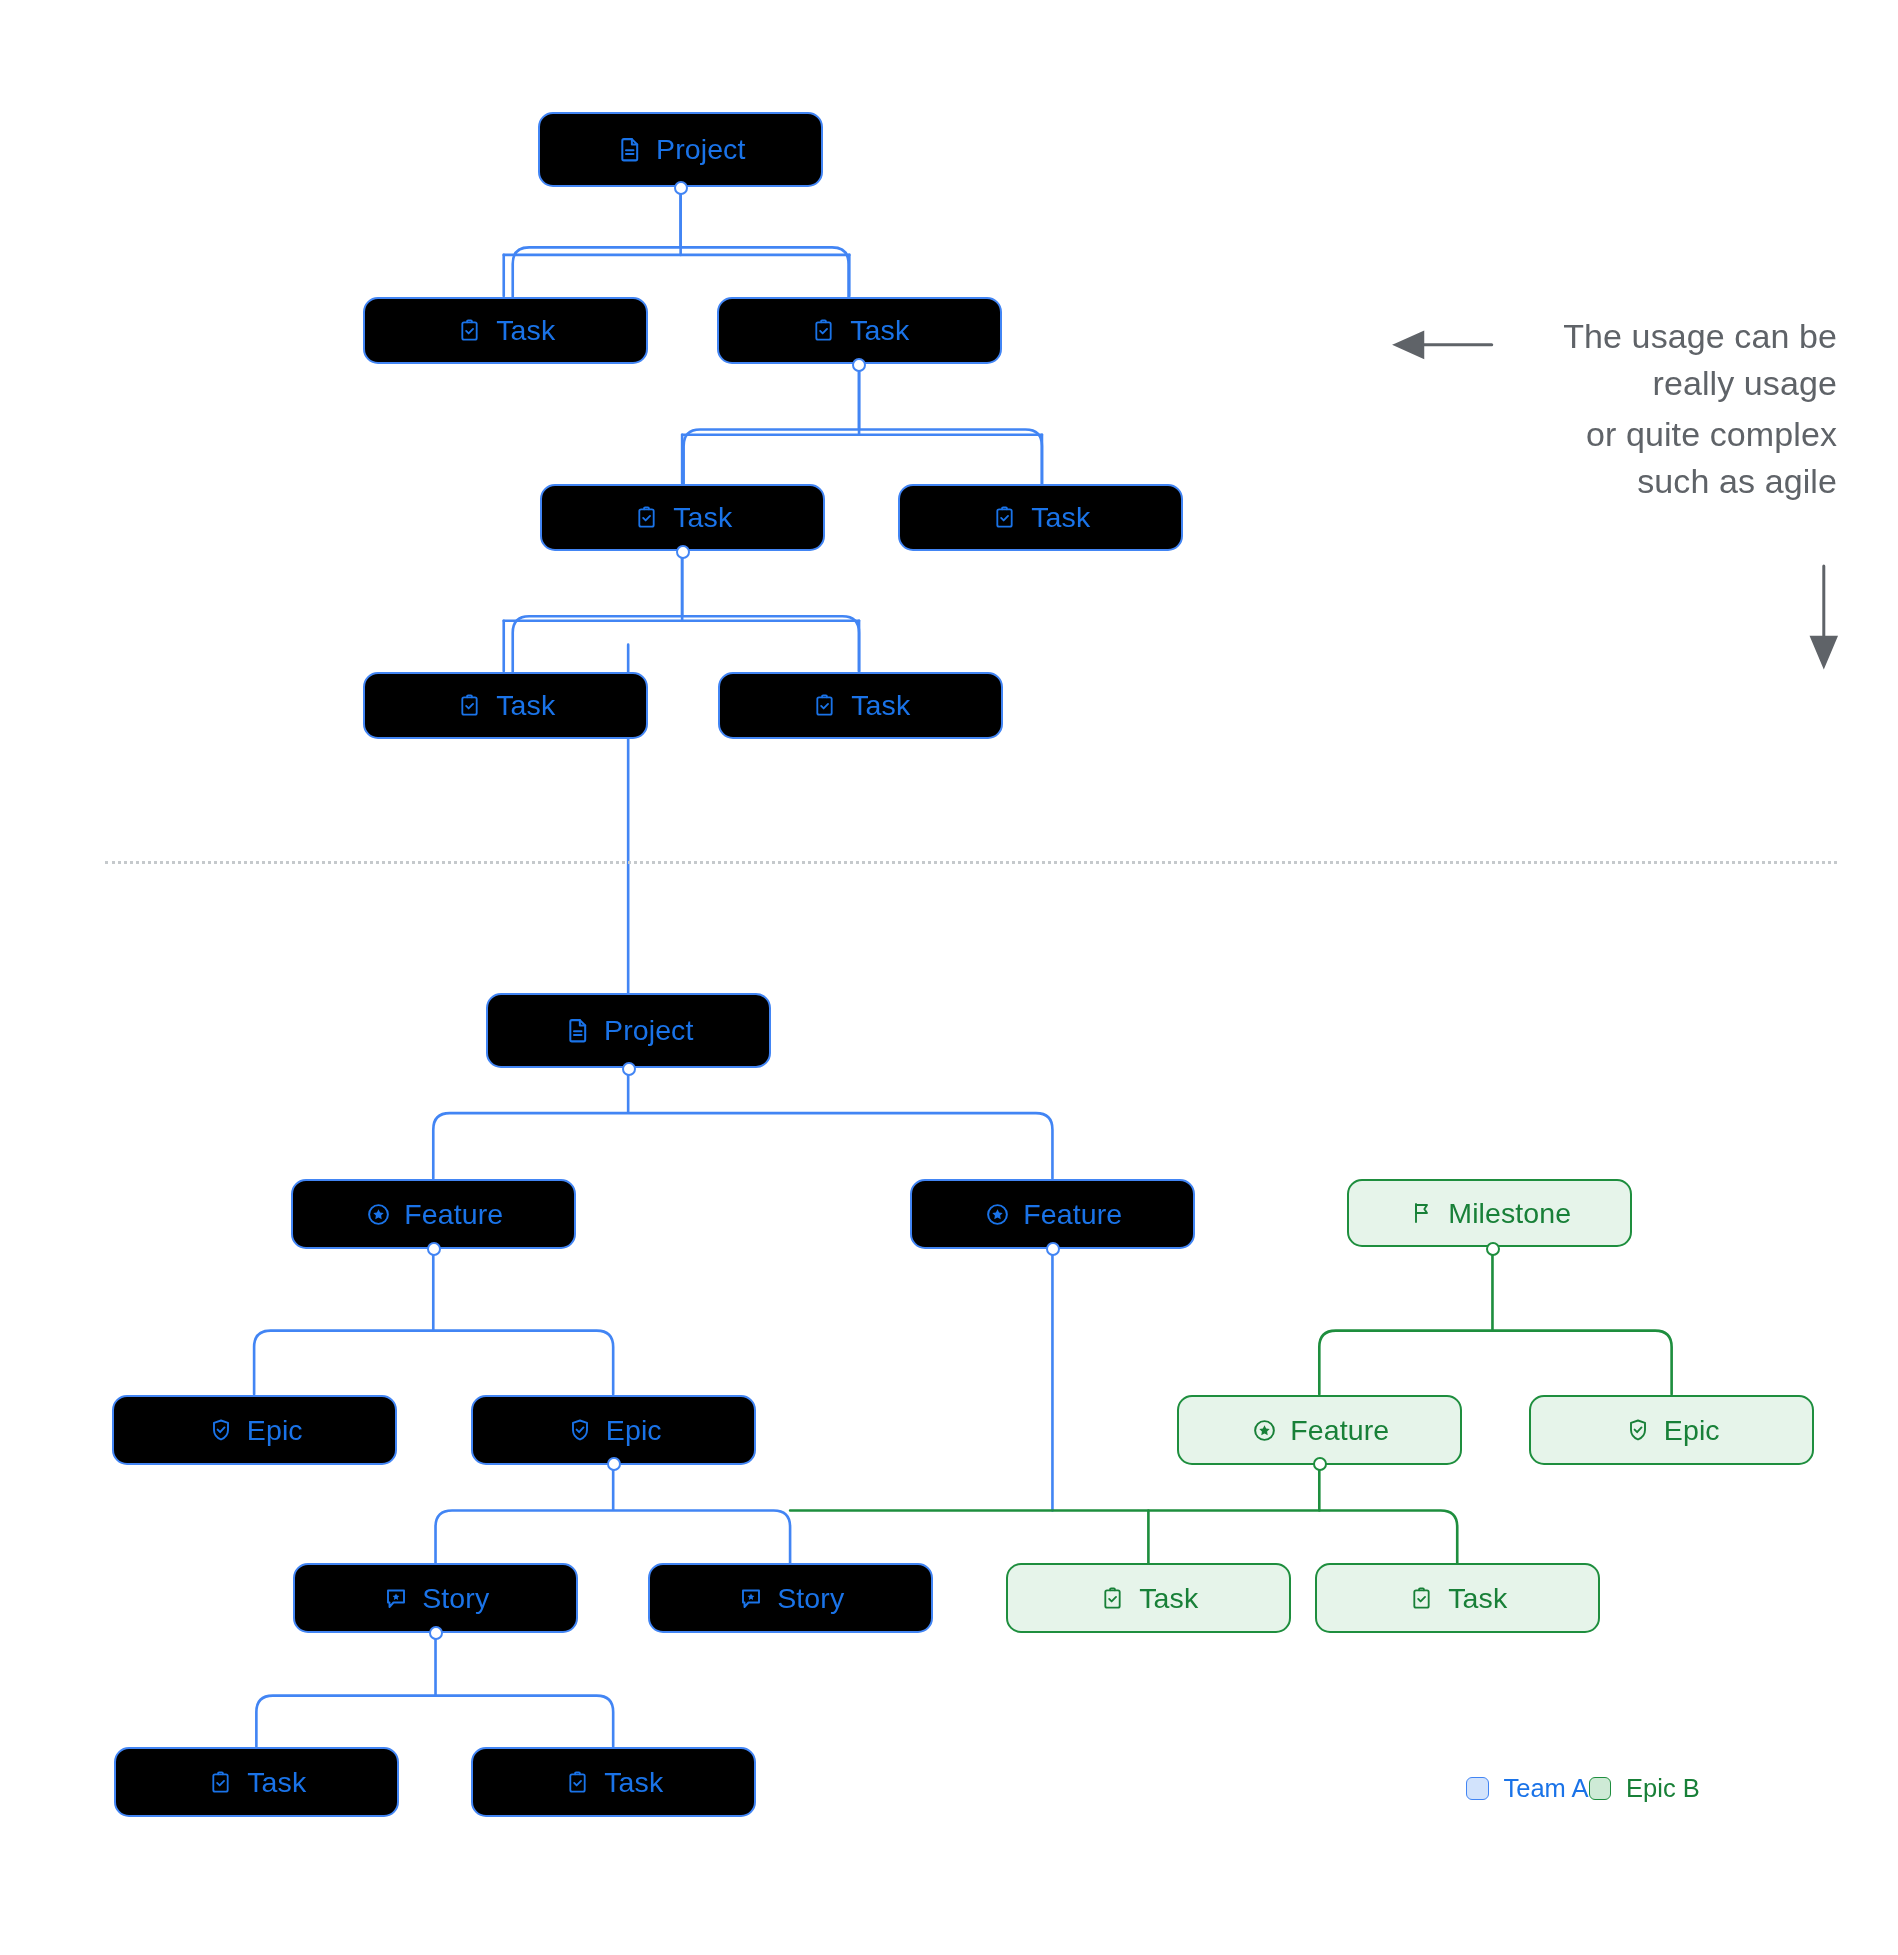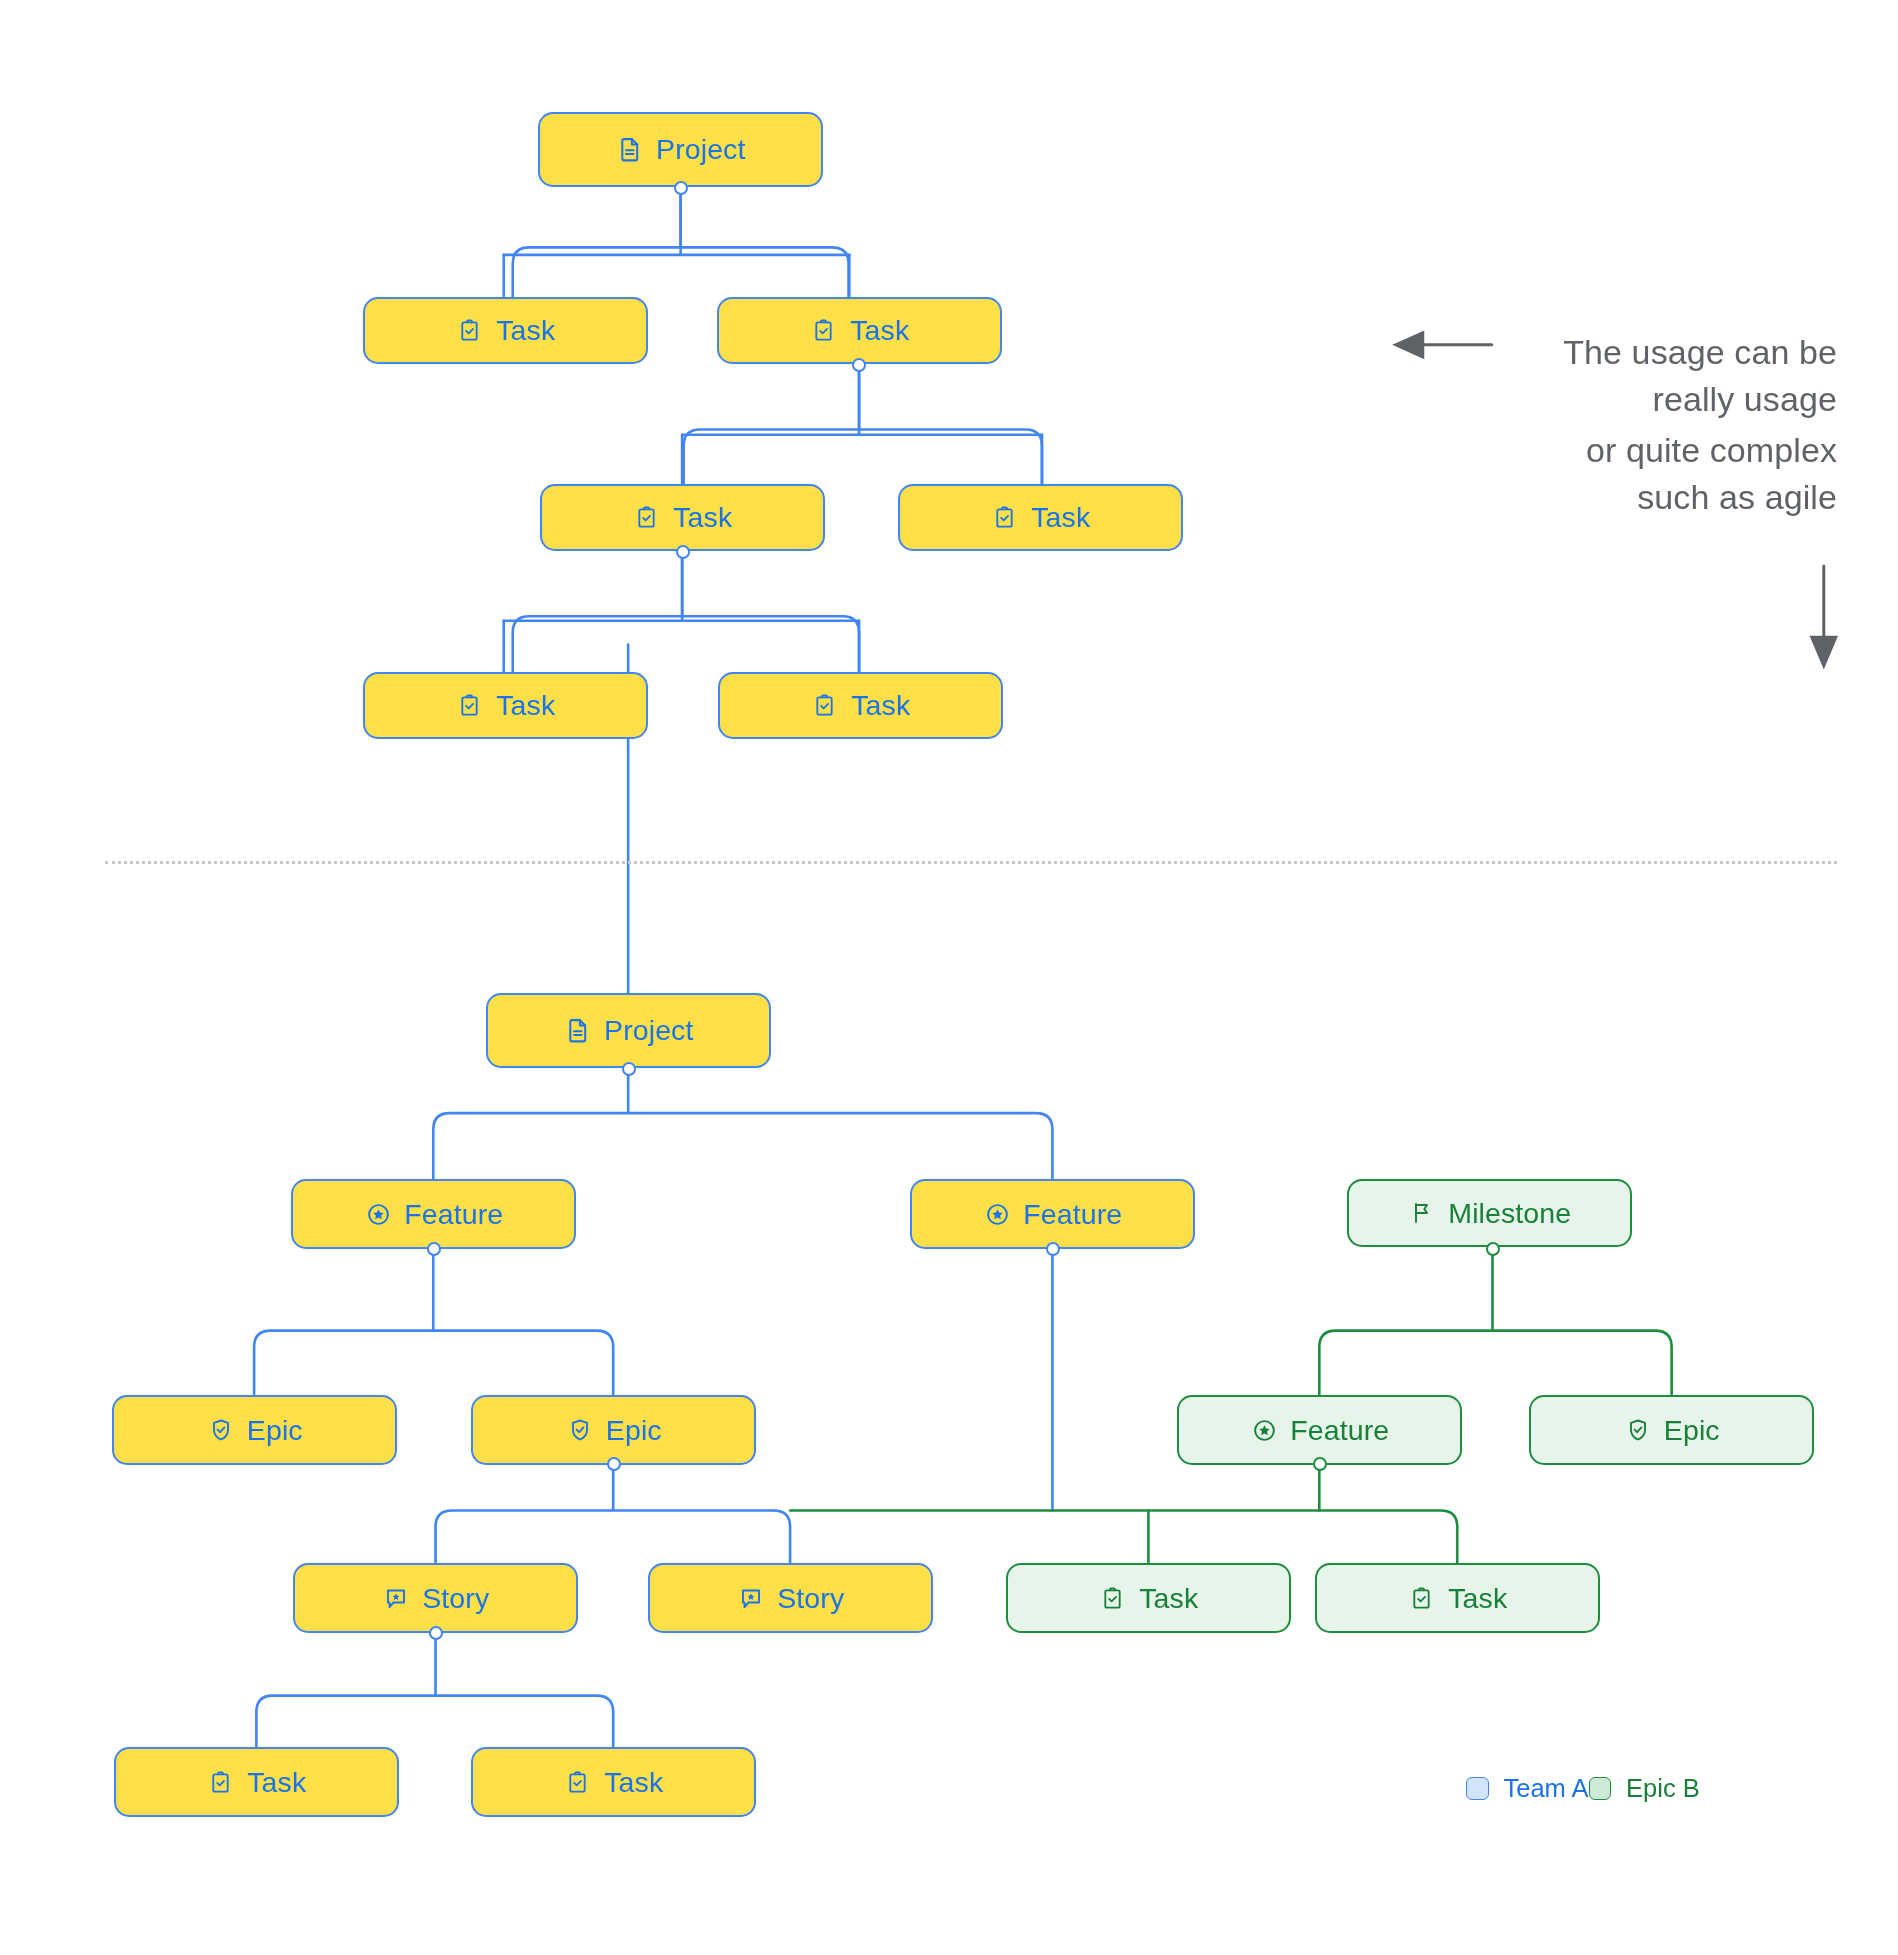--- a/index.html
+++ b/index.html
@@ -22,21 +22,21 @@
     pointer-events: none;
   }
   .node {
     position: absolute;
     display: flex;
     align-items: center;
     justify-content: center;
     gap: 12px;
     border-radius: 15px;
     border: 2.2px solid #4285f4;
-    background: #fde047;
+    background: #000000;
     font-size: 28.5px;
     font-weight: 500;
     color: #1a73e8;
     letter-spacing: 0.1px;
     white-space: nowrap;
     z-index: 3;
   }
   .node.green {
     border-color: #1e8e3e;
     background: #e6f4ea;
@@ -234,21 +234,21 @@
     <span class="icon">
       <svg width="23" height="23" viewBox="0 0 24 24" fill="none" stroke="#1a73e8" stroke-width="1.9" stroke-linecap="round" stroke-linejoin="round">
         <rect x="4.5" y="3.5" width="15" height="18" rx="1.8"></rect>
         <path d="M9.5 3.5V2.4a1 1 0 0 1 1-1h3a1 1 0 0 1 1 1v1.1"></path>
         <path d="M8.5 12.5l2.6 2.6 4.6-4.8"></path>
       </svg>
     </span>
     <span class="label">Task</span>
   </div>
 
-  <div class="annotation" style="left:1402px; top:329px; width:435px;">
+  <div class="annotation" style="left:1402px; top:313px; width:435px;">
     <p class="para">
       <span>The usage can be</span><br>
       <span>really usage</span>
     </p>
     <p class="para">
       <span>or quite complex</span><br>
       <span>such as agile</span>
     </p>
   </div>
 

